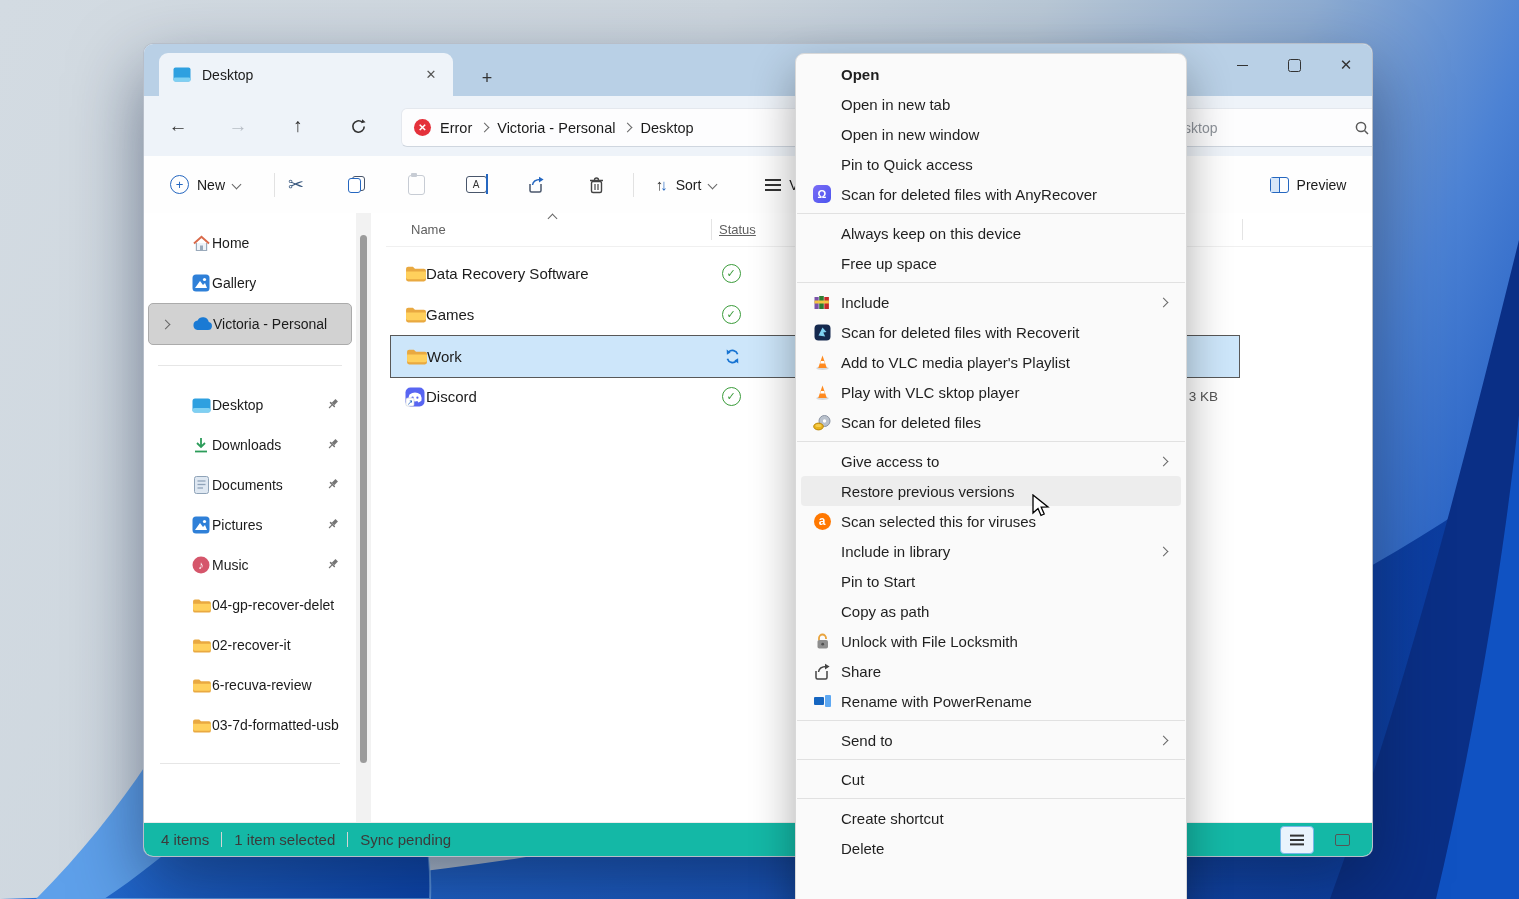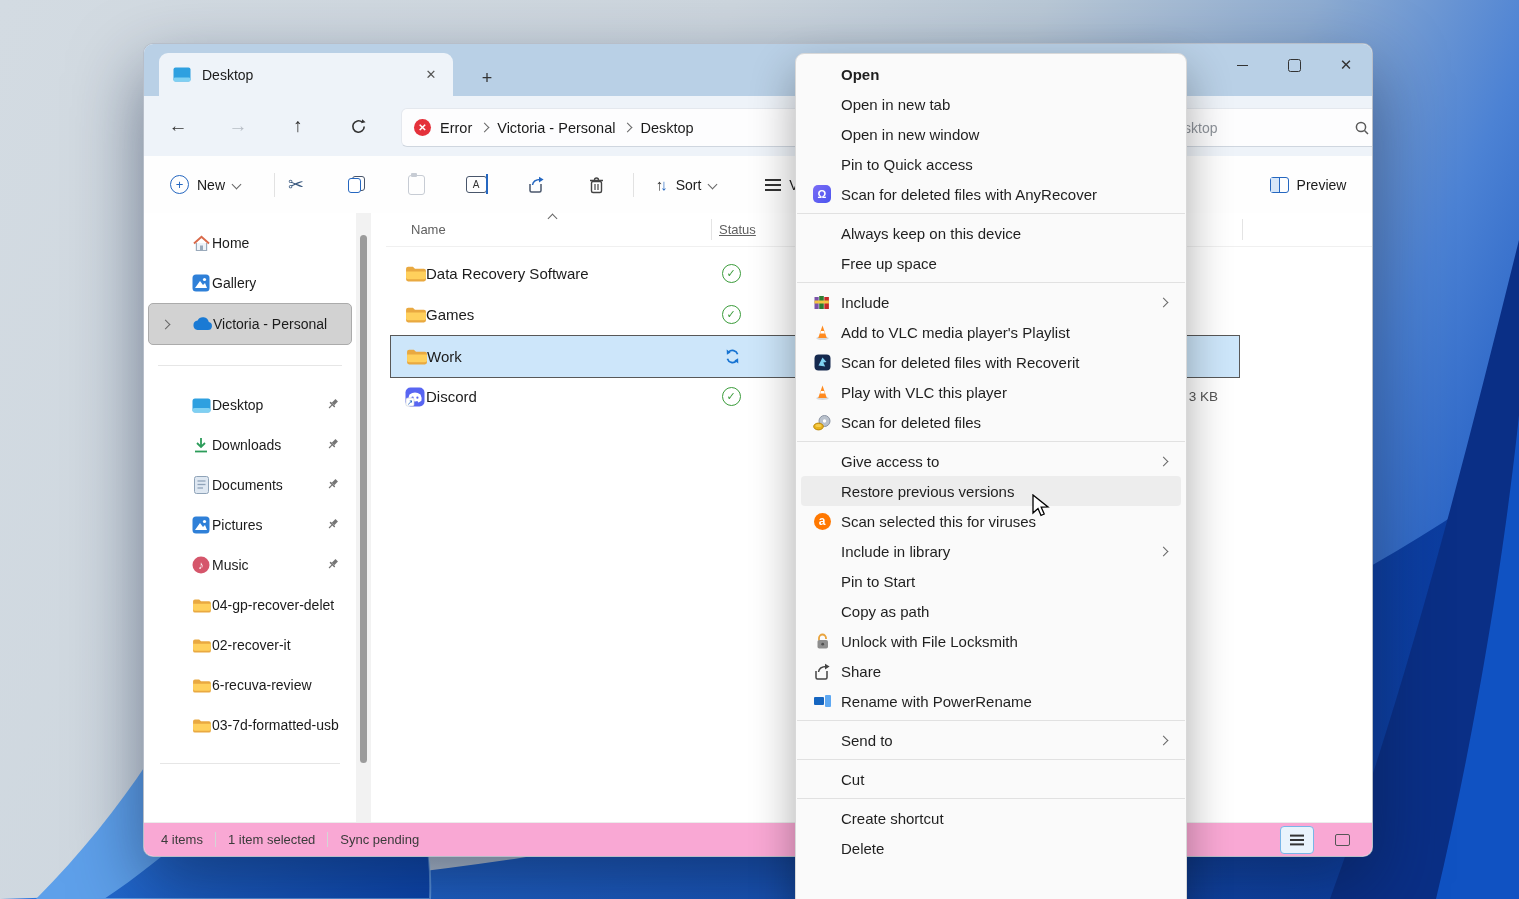--- a/index.html
+++ b/index.html
@@ -84,22 +84,22 @@
   .fh-sortind{position:absolute;left:163px;top:2px;}
   .frow{position:absolute;left:4px;width:848px;height:41px;display:flex;align-items:center;font-size:15px;}
   .frow .fic{position:absolute;left:14px;width:22px;display:flex;justify-content:center;}
   .frow .fname{margin-left:36px;}
   .frow .fstatus{position:absolute;left:330px;width:22px;display:flex;justify-content:center;}
   .frow.sel{background:#cde6fa;border:1px solid #585858;}
   .fsize{position:absolute;left:780px;width:67px;text-align:center;font-size:13.5px;color:#555;}
   .st-ok{width:17px;height:17px;border:1.5px solid #3b9c3b;border-radius:50%;color:#3b9c3b;font-size:11px;
     display:flex;align-items:center;justify-content:center;}
 
-  .statusbar{position:absolute;left:0;right:0;bottom:0;height:33px;border-top:1px solid #ececec;background:#f9a8d4;
-    display:flex;align-items:center;padding-left:17px;font-size:13px;color:#3b3b3b;}
+  .statusbar{position:absolute;left:0;right:0;bottom:0;height:33px;border-top:1px solid #ececec;background:#14b8a6;
+    display:flex;align-items:center;padding-left:17px;font-size:15px;color:#3b3b3b;}
   .stsep{width:1px;height:15px;background:#d5d5d5;margin:0 12px;}
   .viewtoggles{position:absolute;right:14px;top:3px;display:flex;gap:12px;align-items:center;}
   .vt{width:32px;height:26px;display:flex;align-items:center;justify-content:center;border-radius:4px;}
   .vt.active{border:1px solid #78b6e8;background:#e9f3fc;}
   .burger-s{display:block;width:14px;height:1.6px;background:#333;box-shadow:0 4.4px 0 #333,0 -4.4px 0 #333;}
   .sq-ic{width:13px;height:10px;border:1.5px solid #555;border-radius:2px;}
 
   
   .ctx{position:absolute;left:795px;top:53px;width:390px;height:870px;background:#fafafa;border:1px solid #d8d8d8;
     border-radius:9px;box-shadow:0 18px 45px rgba(0,0,0,.33);padding-top:5px;z-index:5;}
@@ -543,45 +543,45 @@
             <rect x="10.3" y="3" width="4.6" height="12" fill="#c62828"></rect>
             <rect x="0.5" y="6.5" width="14.4" height="3" fill="#f4c542"></rect>
           </svg>
     </span>
     <span class="ml">Include</span>
     <span class="subarrow chev r"></span>
       </div>
   <div class="mi">
     <span class="ic">
       <svg width="17" height="17" viewBox="0 0 17 17">
-            <ellipse cx="8.5" cy="14.3" rx="6.2" ry="1.7" fill="#d9d9d9"></ellipse>
-            <polygon points="8.5,1.5 12.8,14 4.2,14" fill="#ff8a1e"></polygon>
-            <polygon points="6.9,7 10.1,7 10.9,9.6 6.1,9.6" fill="#fff"></polygon>
-          </svg>
-    </span>
-    <span class="ml">Add to VLC media player's Playlist</span>
-      </div>
-  <div class="mi">
-    <span class="ic">
-      <svg width="17" height="17" viewBox="0 0 17 17">
             <rect x="0.5" y="0.5" width="16" height="16" rx="4" fill="#15294e"></rect>
             <path d="M4.5 11.5 L8.5 3.5 L12.5 8 L9.3 8.4 L11.2 12.5 Z" fill="#7fd2f2"></path>
           </svg>
     </span>
     <span class="ml">Scan for deleted files with Recoverit</span>
       </div>
   <div class="mi">
     <span class="ic">
       <svg width="17" height="17" viewBox="0 0 17 17">
             <ellipse cx="8.5" cy="14.3" rx="6.2" ry="1.7" fill="#d9d9d9"></ellipse>
             <polygon points="8.5,1.5 12.8,14 4.2,14" fill="#ff8a1e"></polygon>
             <polygon points="6.9,7 10.1,7 10.9,9.6 6.1,9.6" fill="#fff"></polygon>
           </svg>
     </span>
-    <span class="ml">Play with VLC this player</span>
+    <span class="ml">Add to VLC media player's Playlist</span>
+      </div>
+  <div class="mi">
+    <span class="ic">
+      <svg width="17" height="17" viewBox="0 0 17 17">
+            <ellipse cx="8.5" cy="14.3" rx="6.2" ry="1.7" fill="#d9d9d9"></ellipse>
+            <polygon points="8.5,1.5 12.8,14 4.2,14" fill="#ff8a1e"></polygon>
+            <polygon points="6.9,7 10.1,7 10.9,9.6 6.1,9.6" fill="#fff"></polygon>
+          </svg>
+    </span>
+    <span class="ml">Play with VLC sktop player</span>
       </div>
   <div class="mi">
     <span class="ic">
       <svg width="18" height="17" viewBox="0 0 18 17">
             <circle cx="11.5" cy="7" r="5.5" fill="#b9c1cc" stroke="#8a93a3"></circle>
             <circle cx="11.5" cy="7" r="1.7" fill="#fff"></circle>
             <ellipse cx="5.5" cy="12.5" rx="4.8" ry="3.4" fill="#e9b31c" stroke="#b8860b"></ellipse>
             <ellipse cx="5.5" cy="11.6" rx="3.1" ry="1.5" fill="#f6cc4c"></ellipse>
           </svg>
     </span>

